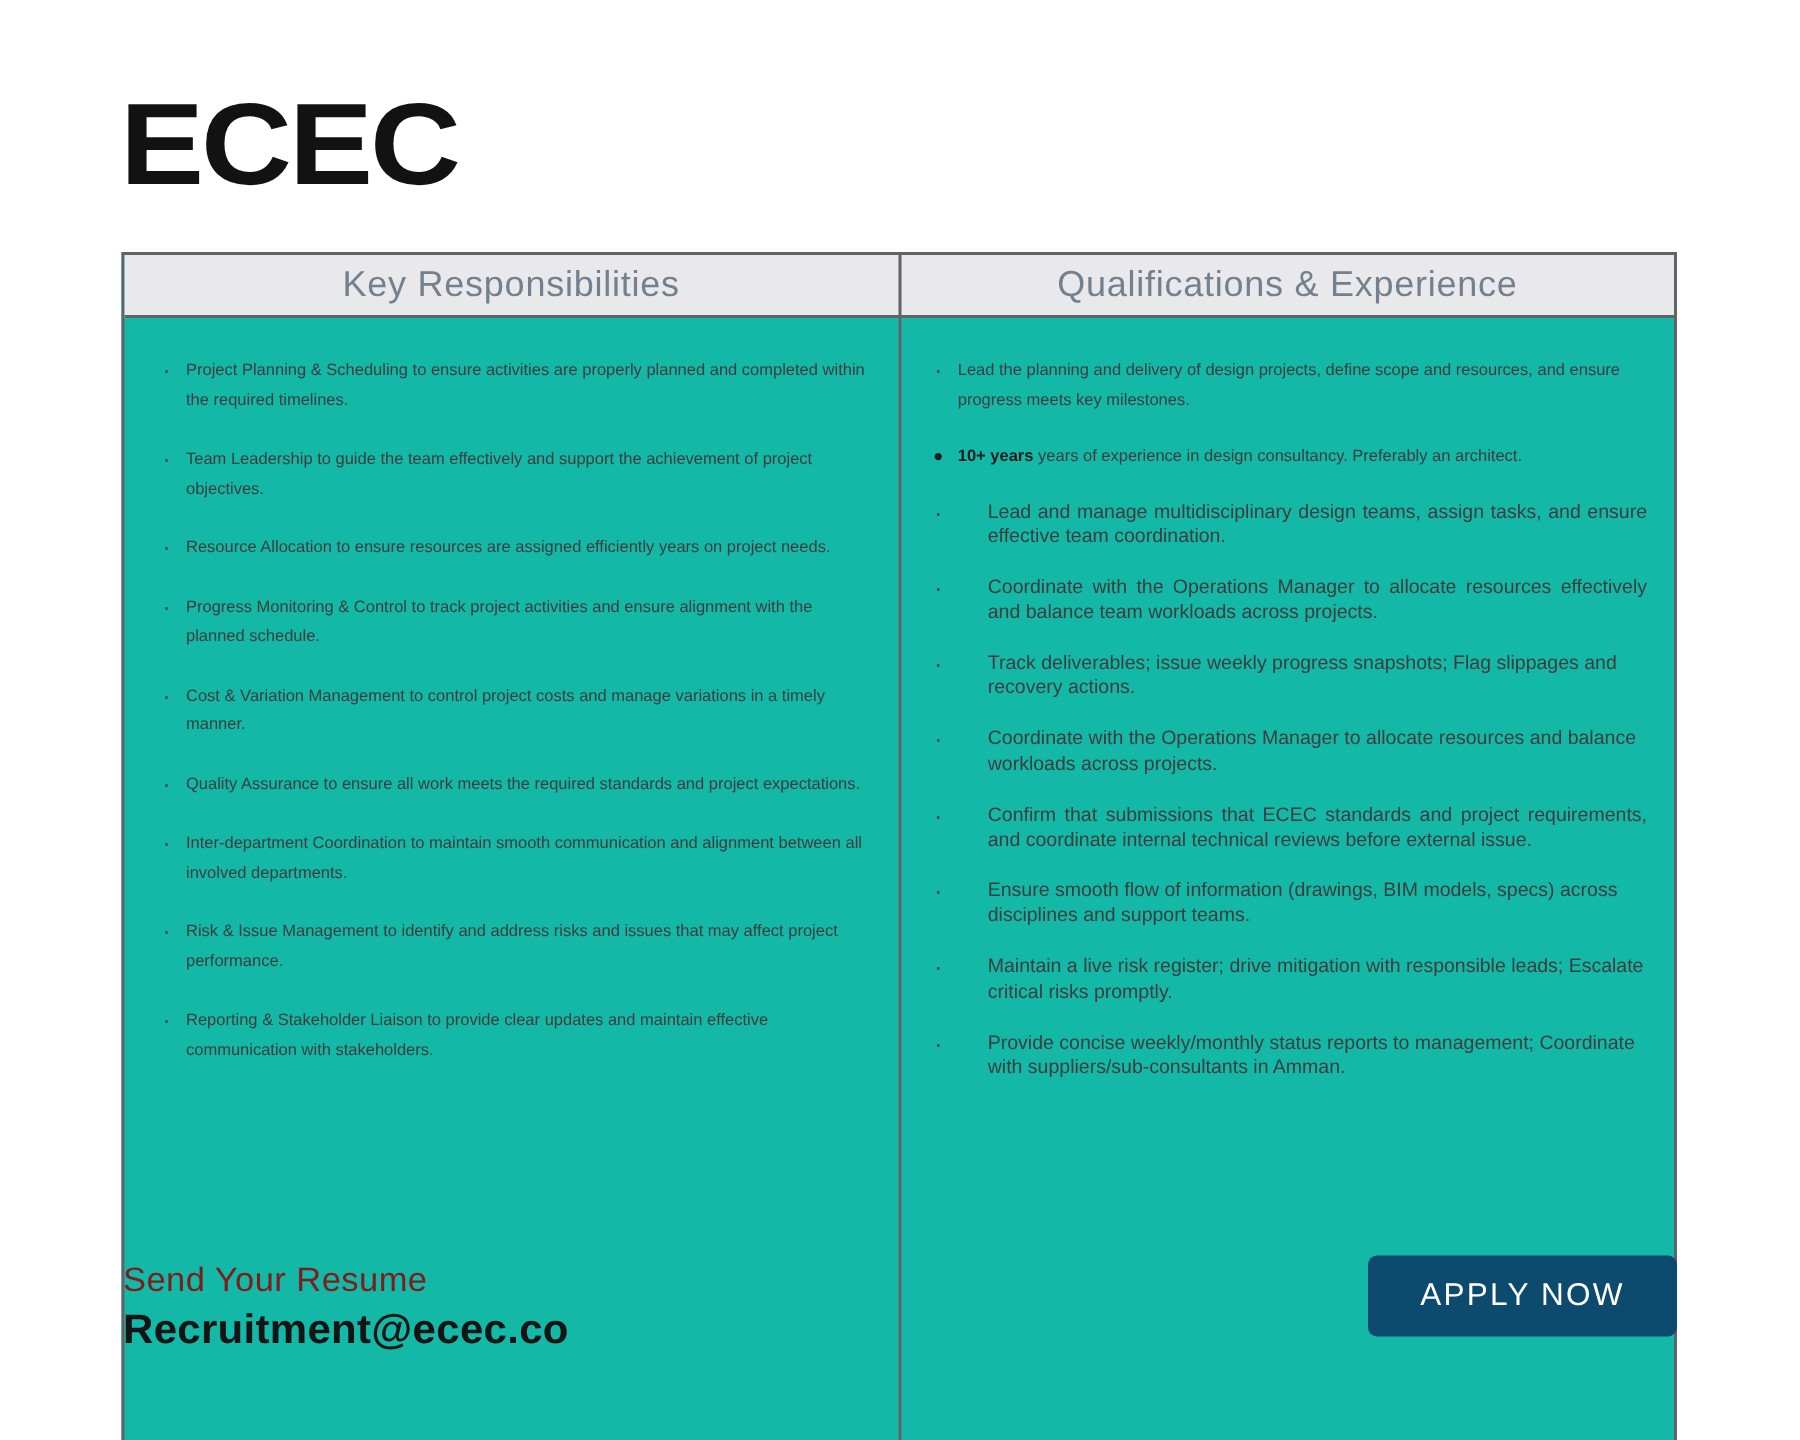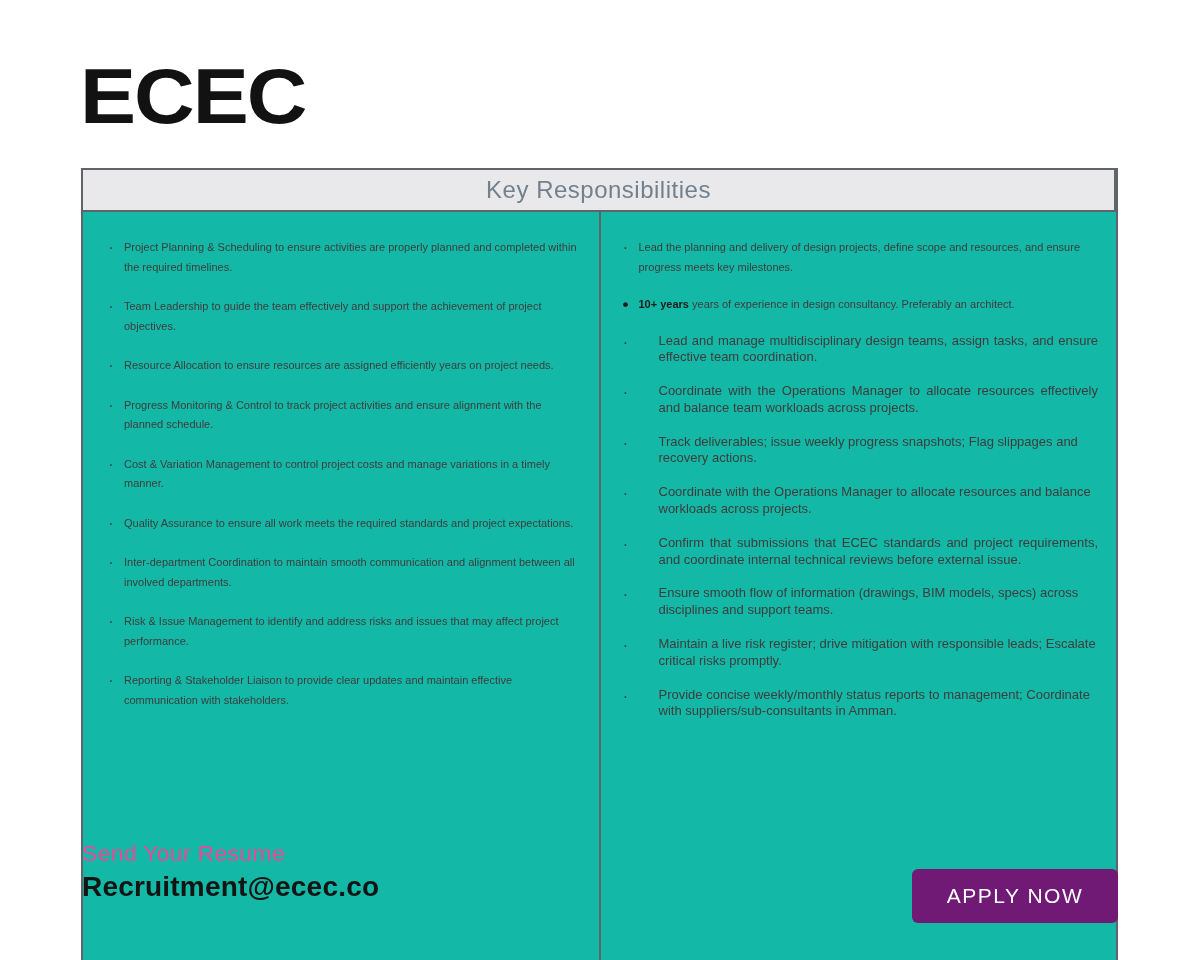--- a/index.html
+++ b/index.html
@@ -66,50 +66,50 @@
   }
   .btext b{color:#1c1c1c;}
   .btext.small{font-size:13px;line-height:16.8px;margin-left:20px;}
   .btext.justify{text-align:justify;}
   .cell.second li{margin-bottom:18px;}
   .cell.second li.sm{margin-bottom:17px;}
 
   
   .footer-left{position:absolute;left:82px;top:840px;}
   .send-resume{
-    font-size:23px;color:#ec4899;letter-spacing:0.3px;
+    font-size:23px;color:#7f1d1d;letter-spacing:0.3px;
     margin:0 0 4px 0;font-weight:400;
     transform:scaleY(0.98);transform-origin:top left;
   }
   .email{
     font-size:28px;color:#141414;font-weight:700;
     letter-spacing:0.2px;margin:0;
     transform:scaleY(0.98);transform-origin:top left;
   }
   .apply-btn{
     position:absolute;left:912px;top:837px;
     width:206px;height:54px;
-    background:#701a75;border:none;border-radius:6px;
+    background:#0c4a6e;border:none;border-radius:6px;
     color:#ffffff;font-size:21px;letter-spacing:1.5px;
     font-family:"Liberation Sans", sans-serif;
     display:flex;align-items:center;justify-content:center;
     cursor:pointer;
-    margin-top:32px;
   }
 </style>
 </head>
 <body>
 
 <div class="page">
 
   <div class="logo">ECEC</div>
 
   <div class="job-table">
     <div class="thead">
       <div class="th first">Key Responsibilities</div>
+      <div class="th">Qualifications &amp; Experience</div>
     </div>
     <div class="tbody">
       <div class="cell first">
         <ul class="bullets">
             <li>
               <span class="bullet">·</span>
               <div class="btext">Project Planning &amp; Scheduling to ensure activities are properly planned and completed within the required timelines.</div>
             </li>
             <li>
               <span class="bullet">·</span>

